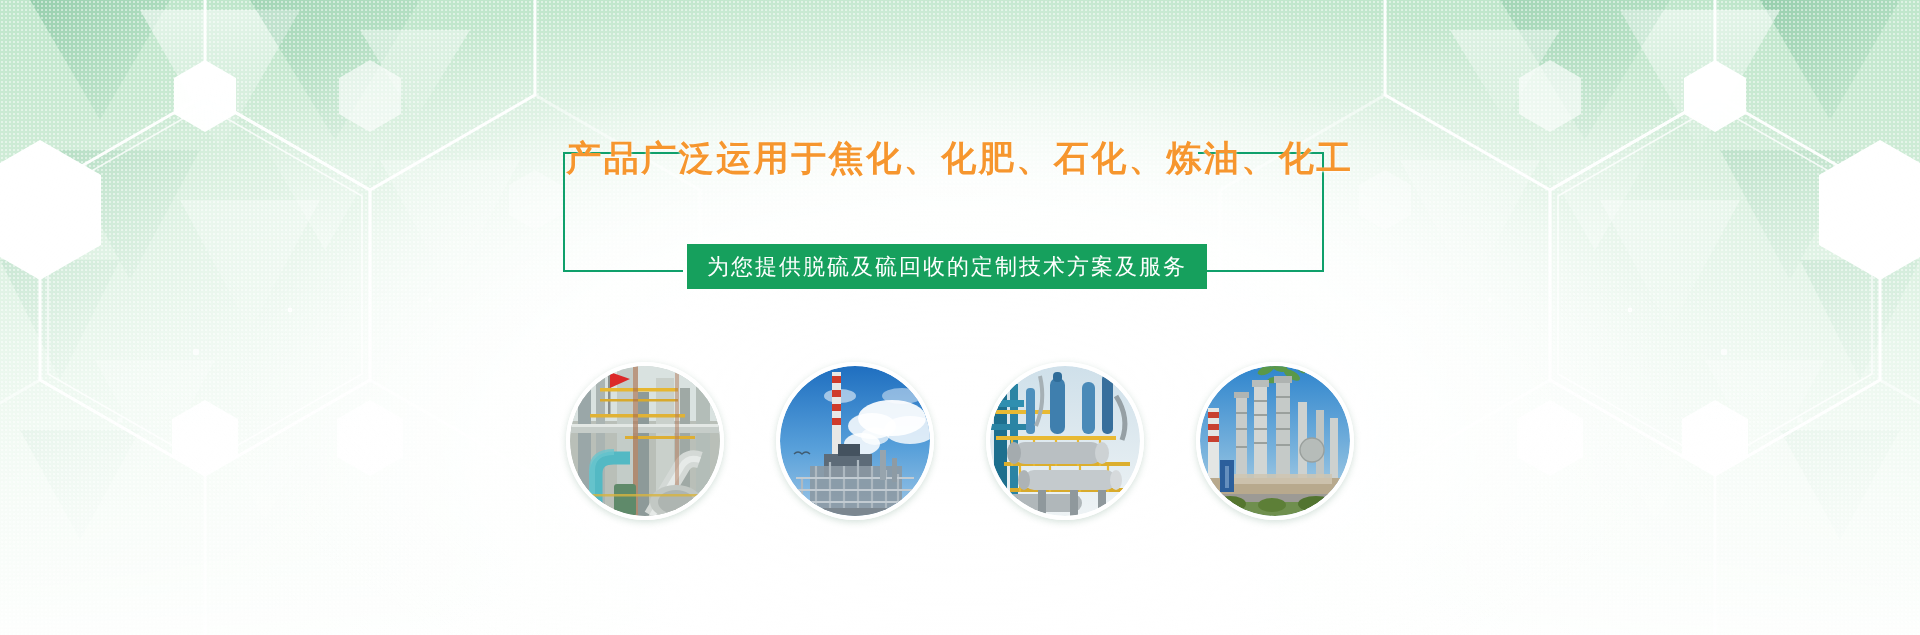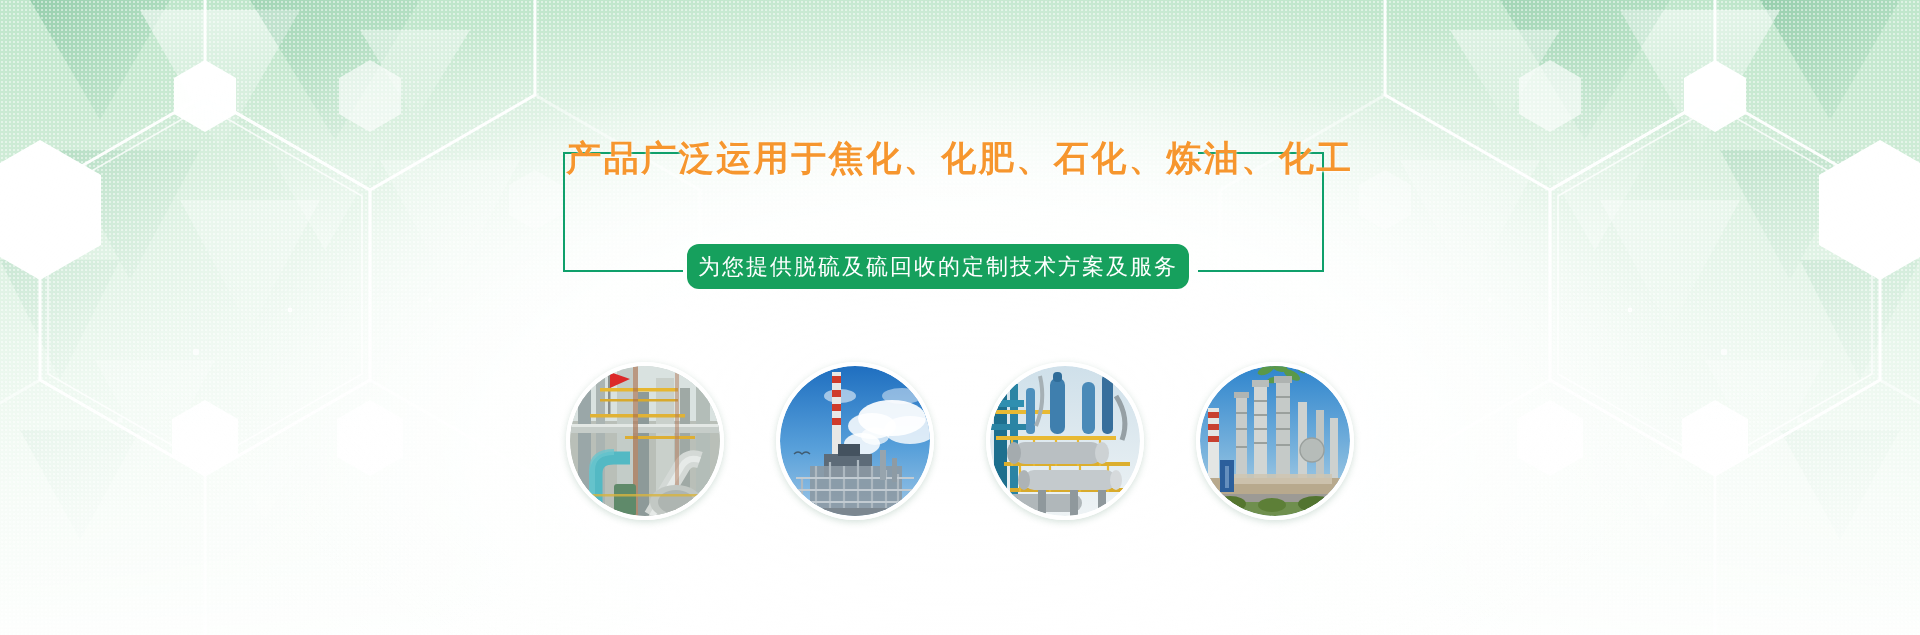--- a/index.html
+++ b/index.html
@@ -76,22 +76,21 @@
   
   .subtitle-bar {
     position: absolute;
     left: 687px;
     top: 244px;
     height: 45px;
     background: #16A05D;
     display: flex;
     align-items: center;
     justify-content: center;
-    padding: 0 11px;
-    border-radius: 12px;
+    padding: 0 20px;
   }
   .subtitle-bar .txt {
     color: #ffffff;
     font-size: 22px;
     letter-spacing: 2px;
     font-weight: 500;
     white-space: nowrap;
   }
 
   

